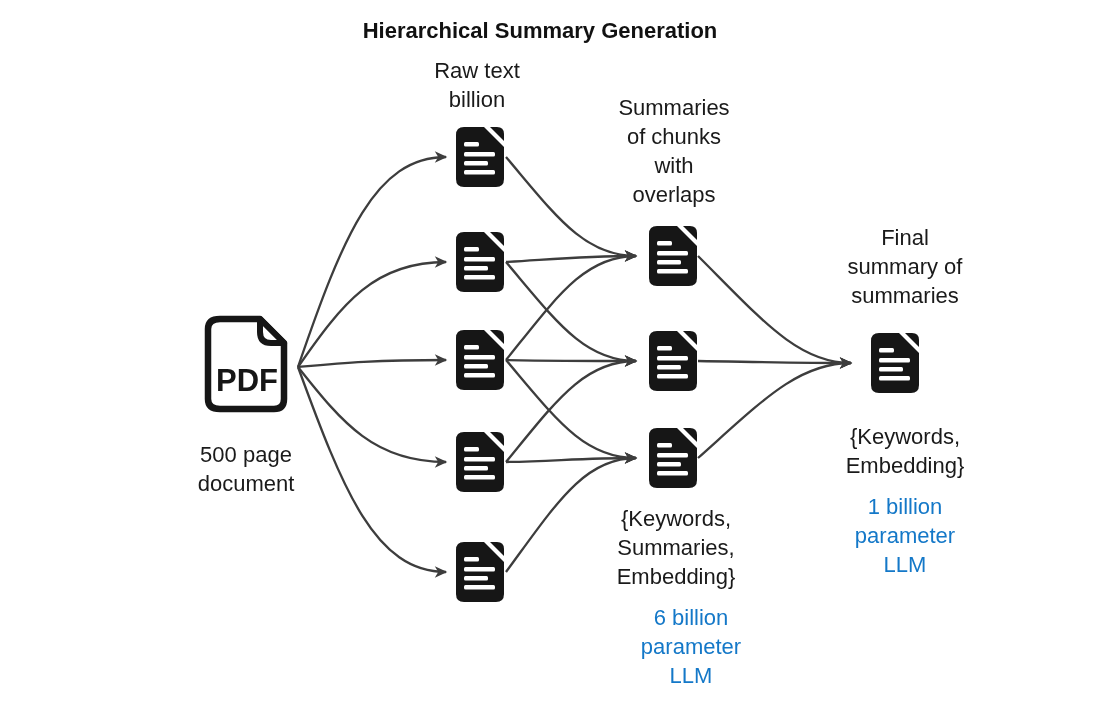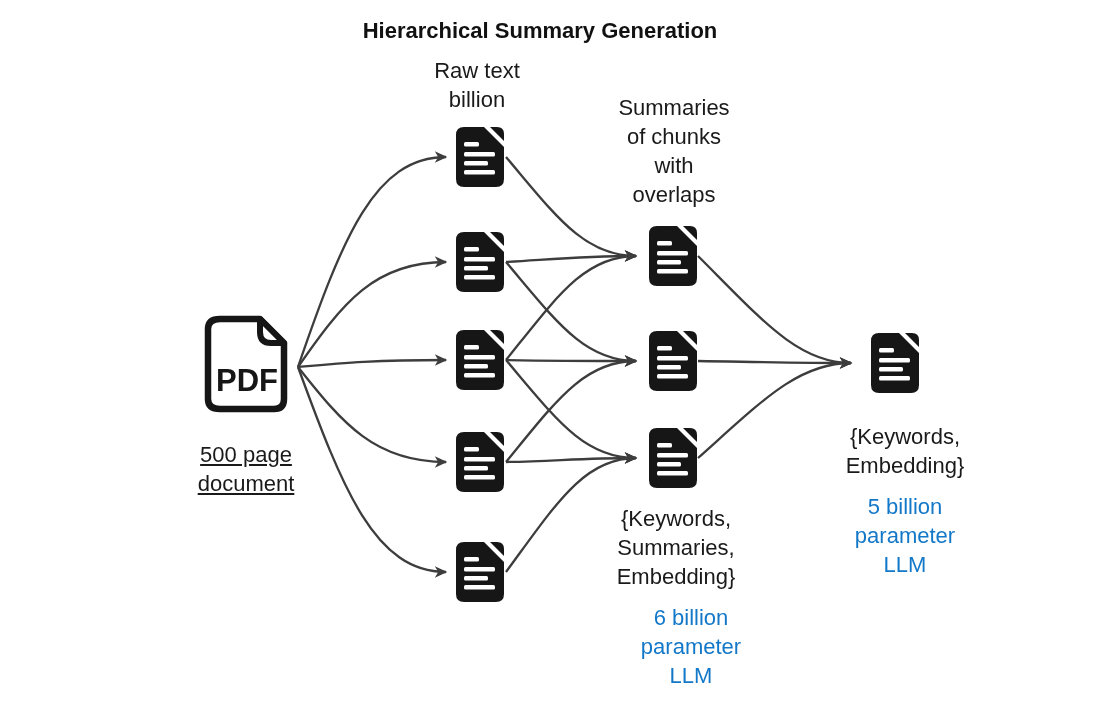--- a/index.html
+++ b/index.html
@@ -112,32 +112,35 @@
   <div class="title" style="left:290px;top:17px;width:500px;">Hierarchical Summary Generation</div>
 
   <div class="label" style="left:377px;top:56px;width:200px;">Raw text
 billion</div>
 
   <div class="label" style="left:574px;top:93px;width:200px;">Summaries
 of chunks
 with
 overlaps</div>
 
+  <div class="label" style="left:795px;top:223px;width:220px;">Final
+summary of
+summaries</div>
 
-  <div class="label" style="left:136px;top:440px;width:220px;text-decoration:underline;">500 page
+  <div class="label" style="left:136px;top:440px;width:220px;">500 page
 document</div>
 
   <div class="label" style="left:576px;top:504px;width:200px;">{Keywords,
 Summaries,
 Embedding}</div>
 
   <div class="label model-label" style="left:591px;top:603px;width:200px;">6 billion
 parameter
 LLM</div>
 
   <div class="label" style="left:805px;top:422px;width:200px;">{Keywords,
 Embedding}</div>
 
-  <div class="label model-label" style="left:805px;top:492px;width:200px;">5 billion
+  <div class="label model-label" style="left:805px;top:492px;width:200px;">1 billion
 parameter
 LLM</div>
 
 </div>
 
 </body></html>

